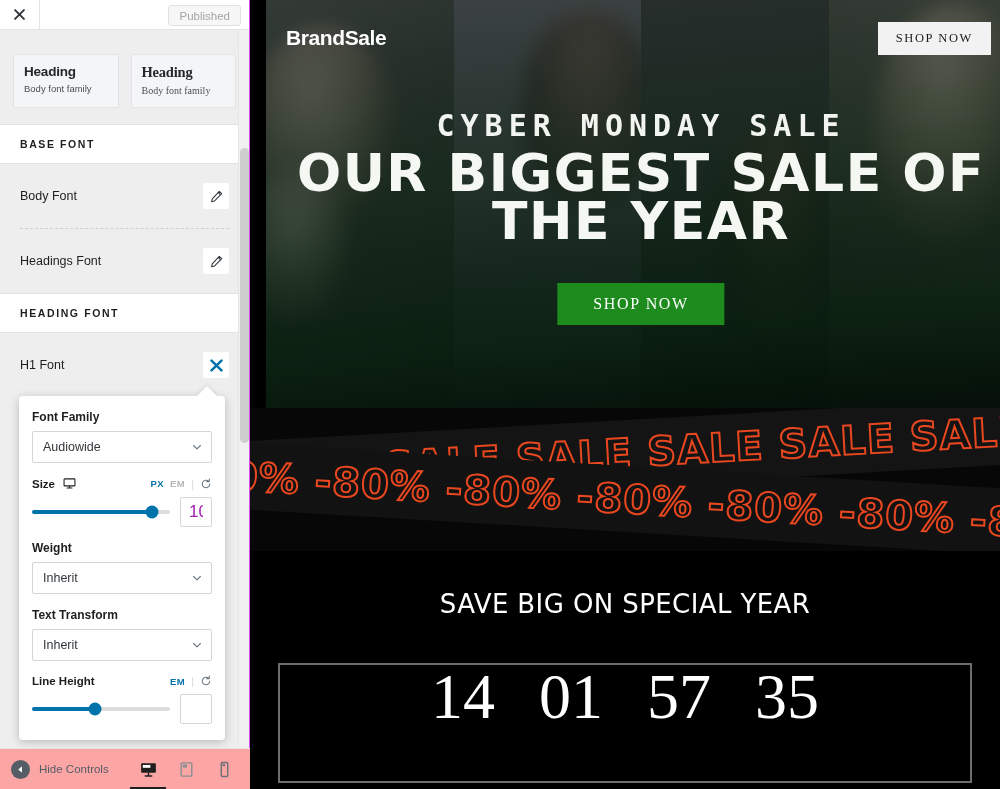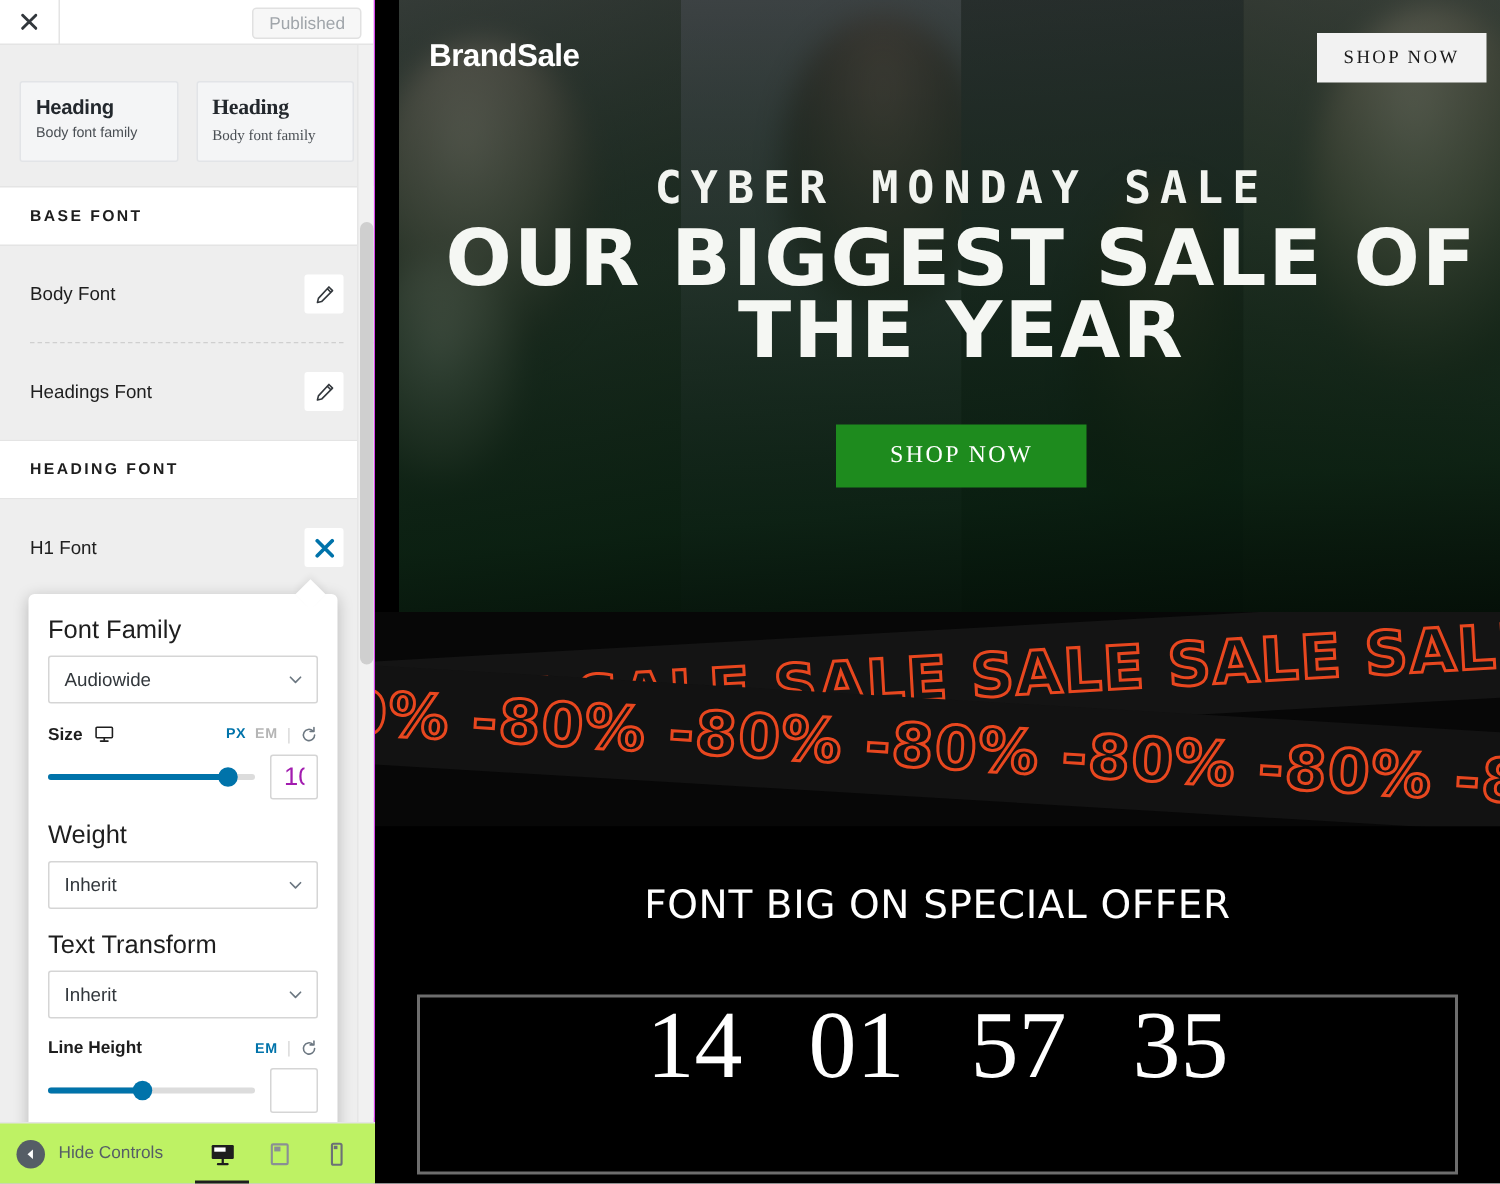--- a/index.html
+++ b/index.html
@@ -120,21 +120,21 @@
   }
   .popover .arrow {
     position: absolute; top: -7px; right: 11px;
     width: 14px; height: 14px; background: #fff;
     transform: rotate(45deg);
     box-shadow: -2px -2px 4px rgba(0,0,0,0.06);
   }
   .fld { margin-bottom: 14px; }
   .fld:last-child { margin-bottom: 0; }
   .fld-label {
-    font-size: 17px; font-weight: normal; color: #1e1e1e;
+    font-size: 12px; font-weight: bold; color: #1e1e1e;
     margin-bottom: 7px; display: flex; align-items: center;
   }
 
   .select-box {
     position: relative;
     height: 32px; width: 100%;
     border: 1px solid #d5d5d5; border-radius: 2px;
     background: #fff;
     display: flex; align-items: center;
     padding: 0 28px 0 10px;
@@ -185,21 +185,21 @@
     width: 32px; height: 30px;
     border: 1px solid #d5d5d5; border-radius: 2px;
     background: #fff; font-size: 17px; color: #a21caf;
     padding: 0 8px; font-family: "Liberation Sans", sans-serif;
   }
 
   
   .sb-bottom {
     position: absolute; left: 0; bottom: 0;
     width: 250px; height: 41px;
-    background: #bef264; border-top: 1px solid #e4e4e4;
+    background: #fca5a5; border-top: 1px solid #e4e4e4;
     display: flex; align-items: center;
     z-index: 40;
   }
   .hide-controls {
     display: flex; align-items: center; gap: 9px;
     padding-left: 11px; cursor: pointer;
   }
   .hide-controls .circ {
     width: 19px; height: 19px; border-radius: 50%;
     background: #555d66;
@@ -574,21 +574,21 @@
     <div class="band">
       <div class="ribbon ribbon-a">
         <span class="rtxt">LE  SALE  SALE  SALE  SALE  SALE  SALE</span>
       </div>
       <div class="ribbon ribbon-b">
         <span class="rtxt">-80%  -80%  -80%  -80%  -80%  -80%  -80%</span>
       </div>
     </div>
 
     <div class="offer">
-      <div class="offer-title">FONT BIG ON SPECIAL OFFER</div>
+      <div class="offer-title">SAVE BIG ON SPECIAL YEAR</div>
       <div class="countdown-box">
         <div class="countdown">
           <span class="cd-num">14</span>
           <span class="cd-num">01</span>
           <span class="cd-num">57</span>
           <span class="cd-num">35</span>
         </div>
       </div>
     </div>
   </div>

